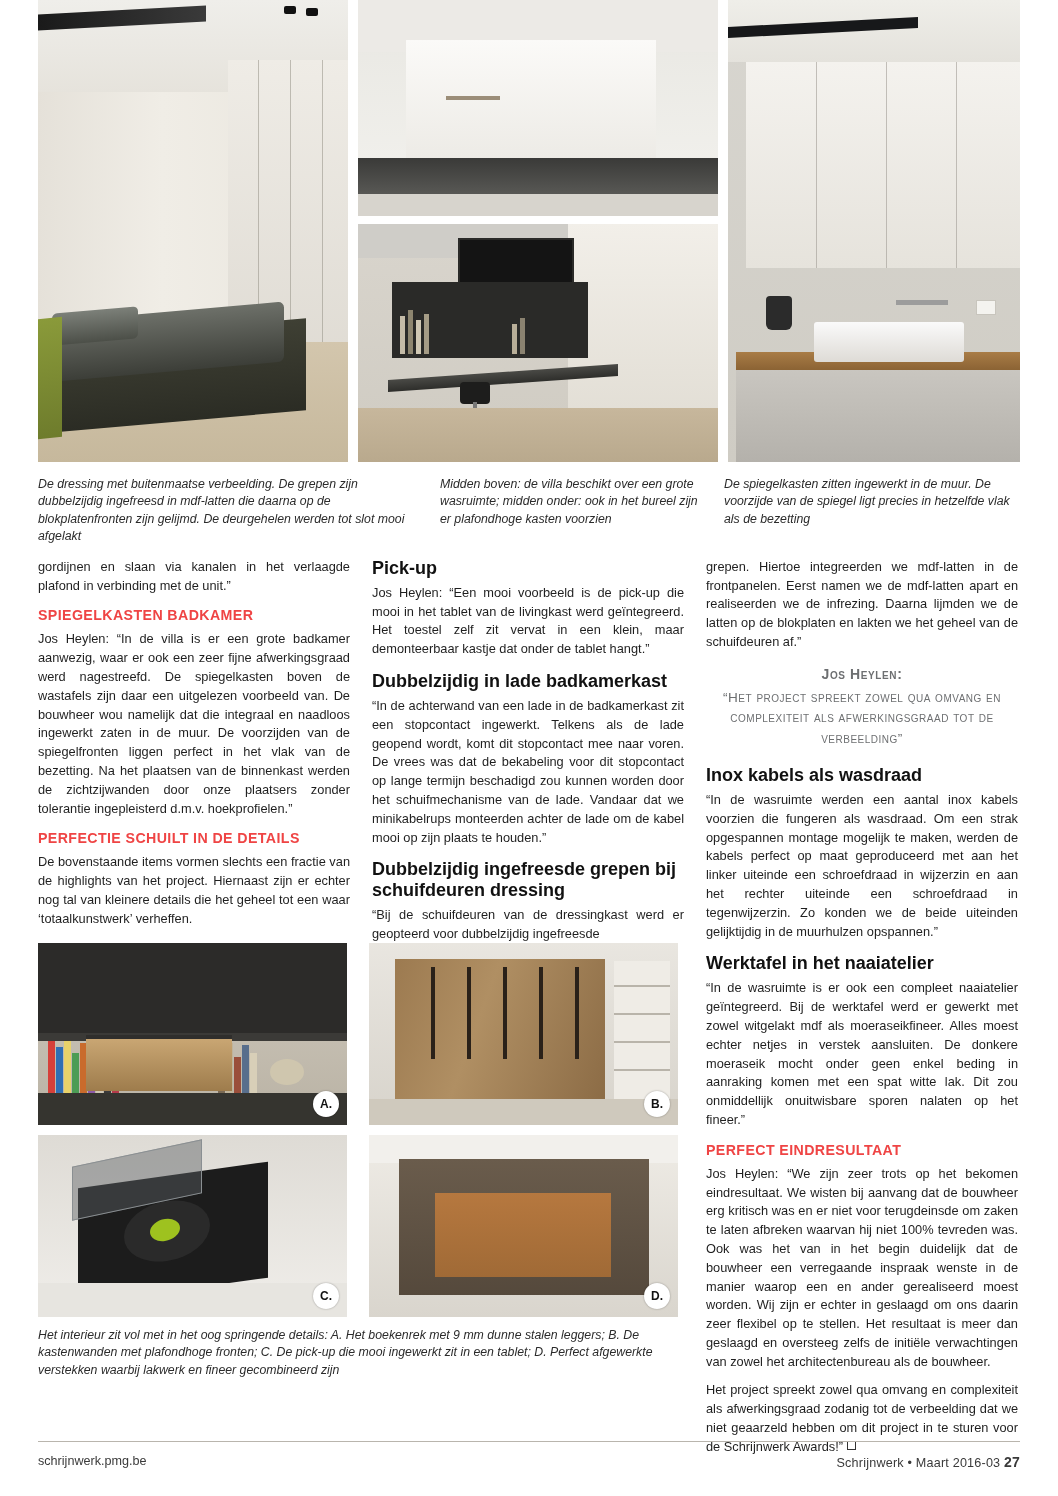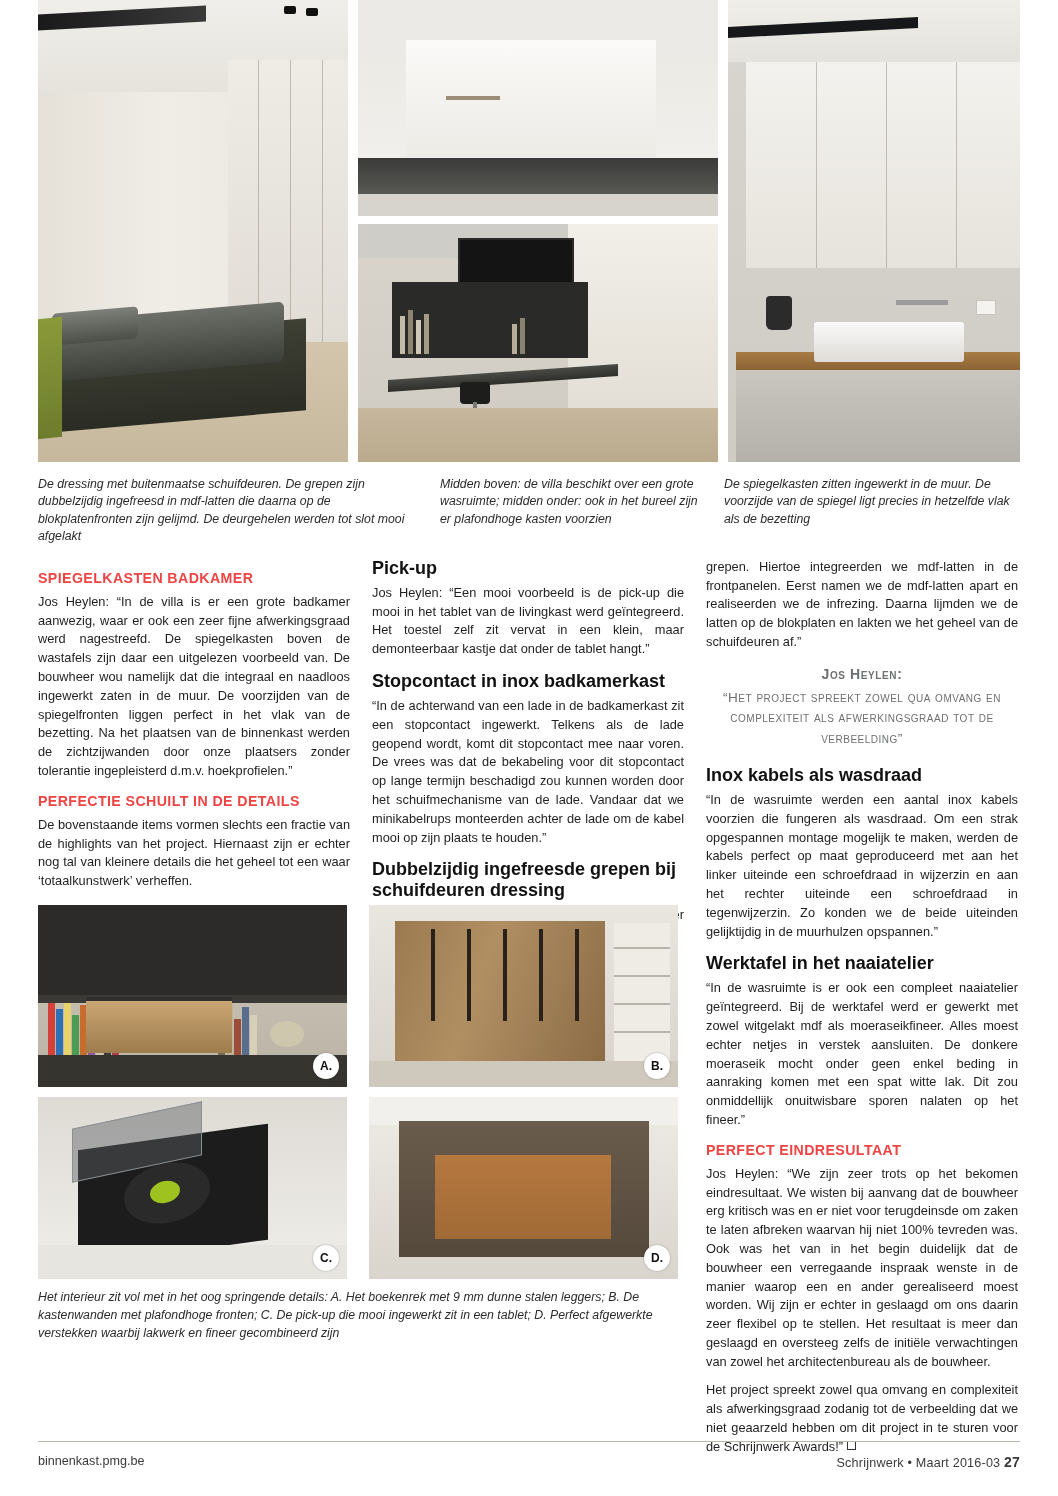--- a/index.html
+++ b/index.html
@@ -237,28 +237,29 @@
       <div class="bath-outlet" style="left:248px;top:300px;"></div>
       <div class="bath-kettle"></div>
       <div class="bath-tap"></div>
       <div class="bath-counter"></div>
       <div class="bath-sink"></div>
       <div class="bath-base"></div>
     </div>
   </div>
 
   <div class="caps">
-    <div class="cap c1">De dressing met buitenmaatse schuifdeuren. De grepen zijn dubbelzijdig ingefreesd in mdf-latten die daarna op de blokplatenfronten zijn gelijmd. De deurgehelen werden tot slot mooi afgelakt</div>
+    <div class="cap c1">De dressing met buitenmaatse verbeelding. De grepen zijn dubbelzijdig ingefreesd in mdf-latten die daarna op de blokplatenfronten zijn gelijmd. De deurgehelen werden tot slot mooi afgelakt</div>
     <div class="cap c2">Midden boven: de villa beschikt over een grote wasruimte; midden onder: ook in het bureel zijn er plafondhoge kasten voorzien</div>
     <div class="cap c3">De spiegelkasten zitten ingewerkt in de muur. De voorzijde van de spiegel ligt precies in hetzelfde vlak als de bezetting</div>
   </div>
 
   <div class="cols">
 
     <div class="col">
+      <p class="first">gordijnen en slaan via kanalen in het verlaagde plafond in verbinding met de unit.”</p>
       <h2>SPIEGELKASTEN BADKAMER</h2>
       <p>Jos Heylen: “In de villa is er een grote badkamer aanwezig, waar er ook een zeer fijne afwerkingsgraad werd nagestreefd. De spiegelkasten boven de wastafels zijn daar een uitgelezen voorbeeld van. De bouwheer wou namelijk dat die integraal en naadloos ingewerkt zaten in de muur. De voorzijden van de spiegelfronten liggen perfect in het vlak van de bezetting. Na het plaatsen van de binnenkast werden de zichtzijwanden door onze plaatsers zonder tolerantie ingepleisterd d.m.v. hoekprofielen.”</p>
       <h2>PERFECTIE SCHUILT IN DE DETAILS</h2>
       <p>De bovenstaande items vormen slechts een fractie van de highlights van het project. Hiernaast zijn er echter nog tal van kleinere details die het geheel tot een waar ‘totaalkunstwerk’ verheffen.</p>
 
       <div class="details">
         <div class="drow">
           <div class="dph dA">
             <div class="shelfbg"></div>
             <div class="bk" style="left:10px;height:84px;background:#d6403a"></div>
@@ -315,21 +316,21 @@
             <div class="badge">D.</div>
           </div>
         </div>
         <div class="det-cap">Het interieur zit vol met in het oog springende details: A. Het boekenrek met 9 mm dunne stalen leggers; B. De kastenwanden met plafondhoge fronten; C. De pick-up die mooi ingewerkt zit in een tablet; D. Perfect afgewerkte verstekken waarbij lakwerk en fineer gecombineerd zijn</div>
       </div>
     </div>
 
     <div class="col">
       <h3 class="first" style="margin-top:0">Pick-up</h3>
       <p>Jos Heylen: “Een mooi voorbeeld is de pick-up die mooi in het tablet van de livingkast werd geïntegreerd. Het toestel zelf zit vervat in een klein, maar demonteerbaar kastje dat onder de tablet hangt.”</p>
-      <h3>Stopcontact in inox badkamerkast</h3>
+      <h3>Dubbelzijdig in lade badkamerkast</h3>
       <p>“In de achterwand van een lade in de badkamerkast zit een stopcontact ingewerkt. Telkens als de lade geopend wordt, komt dit stopcontact mee naar voren. De vrees was dat de bekabeling voor dit stopcontact op lange termijn beschadigd zou kunnen worden door het schuifmechanisme van de lade. Vandaar dat we minikabelrups monteerden achter de lade om de kabel mooi op zijn plaats te houden.”</p>
       <h3>Dubbelzijdig ingefreesde grepen bij schuifdeuren dressing</h3>
       <p>“Bij de schuifdeuren van de dressingkast werd er geopteerd voor dubbelzijdig ingefreesde</p>
     </div>
 
     <div class="col">
       <p class="first">grepen. Hiertoe integreerden we mdf-latten in de frontpanelen. Eerst namen we de mdf-latten apart en realiseerden we de infrezing. Daarna lijmden we de latten op de blokplaten en lakten we het geheel van de schuifdeuren af.”</p>
 
       <div class="pullquote">
         <div class="pq-name">Jos Heylen:</div>
@@ -343,19 +344,19 @@
       <h2>PERFECT EINDRESULTAAT</h2>
       <p>Jos Heylen: “We zijn zeer trots op het bekomen eindresultaat. We wisten bij aanvang dat de bouwheer erg kritisch was en er niet voor terugdeinsde om zaken te laten afbreken waarvan hij niet 100% tevreden was. Ook was het van in het begin duidelijk dat de bouwheer een verregaande inspraak wenste in de manier waarop een en ander gerealiseerd moest worden. Wij zijn er echter in geslaagd om ons daarin zeer flexibel op te stellen. Het resultaat is meer dan geslaagd en oversteeg zelfs de initiële verwachtingen van zowel het architectenbureau als de bouwheer.</p>
       <p>
         <span>Het project spreekt zowel qua omvang en complexiteit als afwerkingsgraad zodanig tot de verbeelding dat we niet geaarzeld hebben om dit project in te sturen voor de Schrijnwerk Awards!”</span><span class="endmark"></span>
       </p>
     </div>
   </div>
 
   <div class="footrule"></div>
   <div class="footer">
-    <div>binnenkast.pmg.be</div>
+    <div>schrijnwerk.pmg.be</div>
     <div class="right">
       <span>Schrijnwerk • Maart 2016-03</span>
       <span class="pg">27</span>
     </div>
   </div>
 </div>
 
 </body></html>

